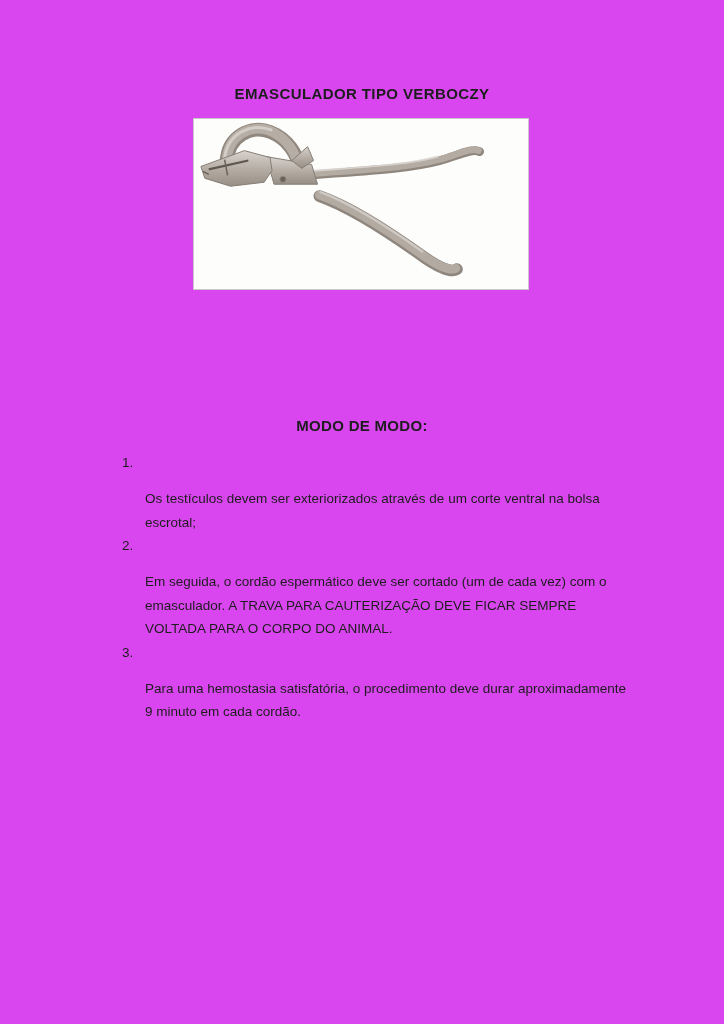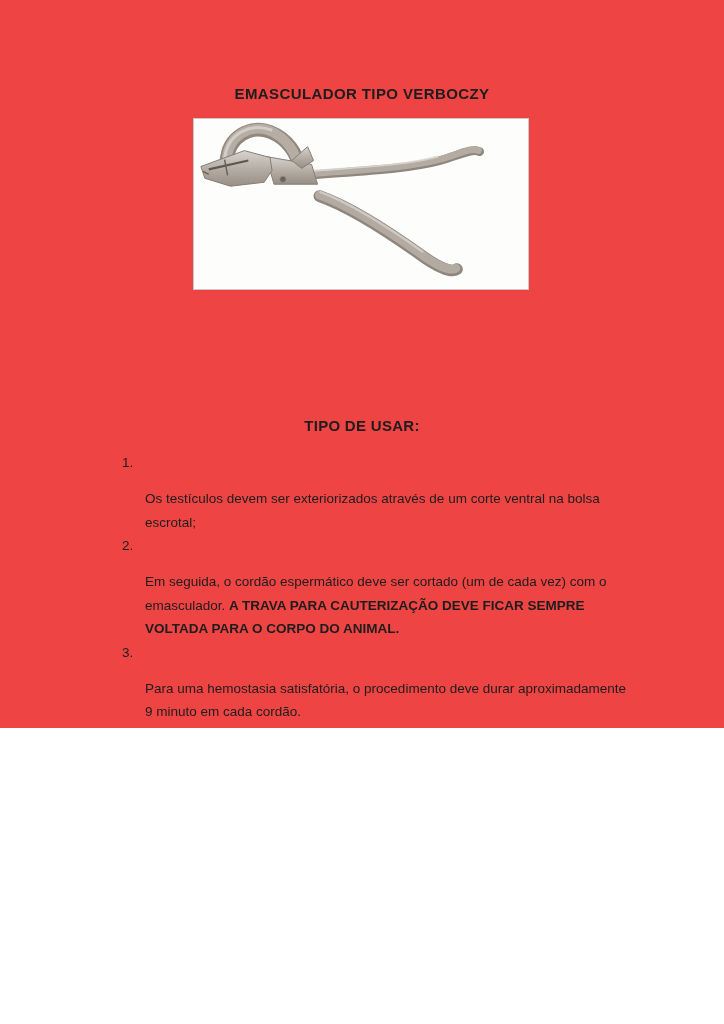--- a/index.html
+++ b/index.html
@@ -1,22 +1,22 @@
 <!DOCTYPE html>
 <html><head>
 <meta charset="utf-8">
 <style>
   * { margin: 0; padding: 0; box-sizing: border-box; }
   html, body { background: #ffffff; }
   body { font-family: "Liberation Sans", sans-serif; color: #1d1d1d; }
   #page {
     position: relative;
     width: 724px;
-    height: 728px;
-    background: #ef4444;
+    height: 1024px;
+    background: #d946ef;
     overflow: hidden;
   }
   .doc-title {
     position: absolute;
     left: 0; right: 0; top: 85px;
     text-align: center;
     font-size: 15px;
     font-weight: bold;
     letter-spacing: 0.4px;
   }
@@ -55,21 +55,21 @@
     line-height: 23.5px;
   }
   .instruction-number {
     flex: 0 0 23px;
   }
   .instruction-text {
     flex: 1;
     margin-top: 36px;
   }
   .instruction-text strong {
-    font-weight: bold;
+    font-weight: normal;
   }
 </style>
 </head>
 <body>
 
 <div id="page">
 
   <h1 class="doc-title">EMASCULADOR TIPO VERBOCZY</h1>
 
   <div class="figure-frame">
@@ -109,21 +109,21 @@
         <path d="M14,51 L54,42" fill="none" stroke="#5f574f" stroke-width="2.2"></path>
         <path d="M30,41 L33,57" fill="none" stroke="#6b6359" stroke-width="1.5"></path>
         <path d="M8,53 L14,56" fill="none" stroke="#6b6359" stroke-width="1.5"></path>
       </g>
 
       <circle cx="89" cy="61" r="3.2" fill="#6b6359" stroke="#9a918a" stroke-width="0.8"></circle>
     </svg>
   </div>
 
 
-  <h2 class="section-heading">TIPO DE USAR:</h2>
+  <h2 class="section-heading">MODO DE MODO:</h2>
 
   <div class="instruction-list">
 
     <div class="instruction-item">
       <span class="instruction-number">1.</span>
       <span class="instruction-text"><span>Os testículos devem ser exteriorizados através de um corte ventral na bolsa escrotal;</span><strong></strong></span>
     </div>
 
     <div class="instruction-item">
       <span class="instruction-number">2.</span>

